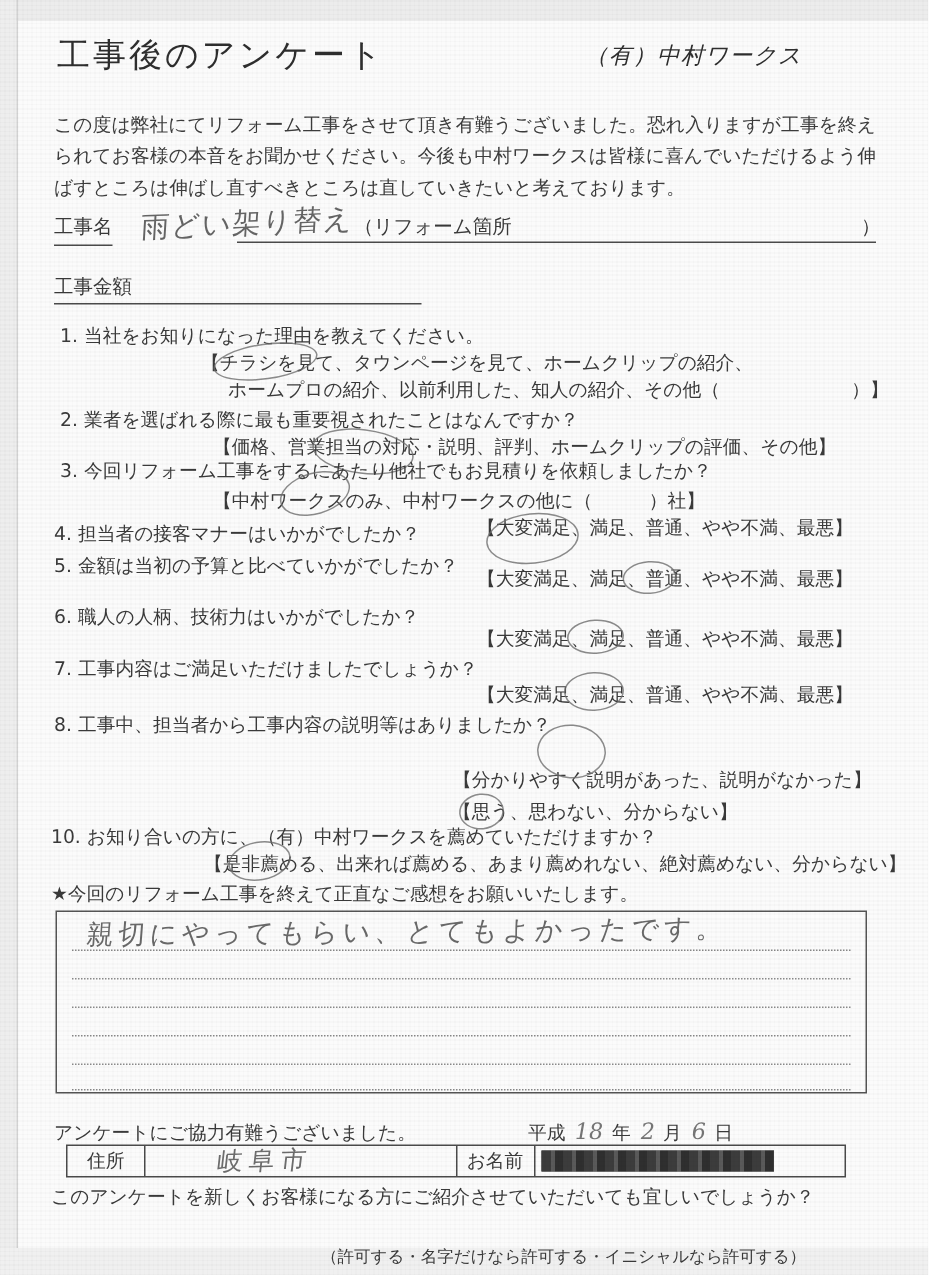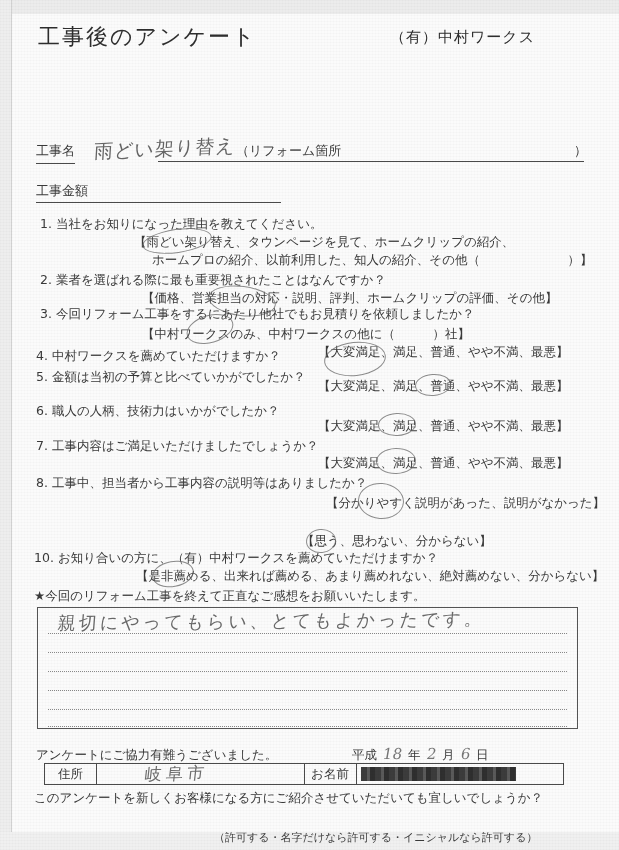--- a/index.html
+++ b/index.html
@@ -60,20 +60,21 @@
     letter-spacing: 2px;
     color: #2e2e2e;
     font-family: "DejaVu Serif", "Liberation Serif", serif;
   }
   .company {
     position: absolute;
     left: 390px; top: 28px;
     font-size: 15px;
     letter-spacing: 1px;
     color: #2e2e2e;
+    font-style: italic;
   }
 
   .intro {
     position: absolute;
     left: 36px; top: 72px;
     width: 548px;
     font-size: 12.5px;
     line-height: 21px;
     color: #3c3c3c;
     text-align: justify;
@@ -259,57 +260,58 @@
 <div class="page">
 
   <div class="top-band"></div>
   <div class="left-band"></div>
   <div class="left-rule"></div>
   <div class="bottom-band"></div>
 
   <div class="title">工事後のアンケート</div>
   <div class="company">（有）中村ワークス</div>
 
+  <div class="intro">この度は弊社にてリフォーム工事をさせて頂き有難うございました。恐れ入りますが工事を終えられてお客様の本音をお聞かせください。今後も中村ワークスは皆様に喜んでいただけるよう伸ばすところは伸ばし直すべきところは直していきたいと考えております。</div>
 
   <div class="kouji-row">
     <span class="kouji-label">工事名</span>
     <span class="kouji-hand">雨どい架り替え</span>
     <span class="kouji-sub">（リフォーム箇所</span>
     <span class="kouji-paren-close">）</span>
     <span class="kouji-line"></span>
   </div>
 
   <div class="kingaku">工事金額</div>
   <div class="kingaku-line"></div>
 
   <div class="q" style="left:40px; top:216px;">
     <span>1.</span>
     <span>当社をお知りになった理由を教えてください。</span>
   </div>
-  <div class="ans" style="left:134px; top:234px;">【雨どい架り替え、タウンページを見て、ホームクリップの紹介、</div>
+  <div class="ans" style="left:134px; top:234px;">【チラシを見て、タウンページを見て、ホームクリップの紹介、</div>
   <div class="ans" style="left:152px; top:252px;">ホームプロの紹介、以前利用した、知人の紹介、その他（　　　　　　　）】</div>
   <div class="oval" style="left:142px; top:229px; width:68px; height:22px; transform:rotate(-8deg);"></div>
 
   <div class="q" style="left:40px; top:272px;">
     <span>2.</span>
     <span>業者を選ばれる際に最も重要視されたことはなんですか？</span>
   </div>
   <div class="ans" style="left:142px; top:290px;">【価格、営業担当の対応・説明、評判、ホームクリップの評価、その他】</div>
   <div class="oval" style="left:208px; top:286px; width:66px; height:28px; transform:rotate(7deg);"></div>
 
   <div class="q" style="left:40px; top:306px;">
     <span>3.</span>
     <span>今回リフォーム工事をするにあたり他社でもお見積りを依頼しましたか？</span>
   </div>
   <div class="ans" style="left:142px; top:326px;">【中村ワークスのみ、中村ワークスの他に（　　　）社】</div>
   <div class="oval" style="left:186px; top:315px; width:46px; height:26px; transform:rotate(-16deg);"></div>
 
   <div class="q" style="left:36px; top:348px;">
     <span>4.</span>
-    <span>中村ワークスを薦めていただけますか？</span>
+    <span>担当者の接客マナーはいかがでしたか？</span>
   </div>
   <div class="ans" style="left:318px; top:344px;">【大変満足、満足、普通、やや不満、最悪】</div>
   <div class="oval" style="left:324px; top:342px; width:60px; height:32px; transform:rotate(-6deg);"></div>
 
   <div class="q" style="left:36px; top:369px;">
     <span>5.</span>
     <span>金額は当初の予算と比べていかがでしたか？</span>
   </div>
   <div class="ans" style="left:318px; top:378px;">【大変満足、満足、普通、やや不満、最悪】</div>
   <div class="oval" style="left:415px; top:374px; width:34px; height:20px; transform:rotate(-4deg);"></div>
@@ -325,21 +327,21 @@
     <span>7.</span>
     <span>工事内容はご満足いただけましたでしょうか？</span>
   </div>
   <div class="ans" style="left:318px; top:455px;">【大変満足、満足、普通、やや不満、最悪】</div>
   <div class="oval" style="left:376px; top:448px; width:38px; height:24px; transform:rotate(-2deg);"></div>
 
   <div class="q" style="left:36px; top:475px;">
     <span>8.</span>
     <span>工事中、担当者から工事内容の説明等はありましたか？</span>
   </div>
-  <div class="ans" style="left:302px; top:495px;margin-left:24px;">【分かりやすく説明があった、説明がなかった】</div>
+  <div class="ans" style="left:302px; top:512px;">【分かりやすく説明があった、説明がなかった】</div>
   <div class="oval" style="left:358px; top:483px; width:44px; height:34px; transform:rotate(4deg);"></div>
 
   <div class="ans" style="left:302px; top:533px;">【思う、思わない、分からない】</div>
   <div class="oval" style="left:306px; top:529px; width:28px; height:22px; transform:rotate(-6deg);"></div>
 
   <div class="q" style="left:34px; top:550px;">
     <span>10.</span>
     <span>お知り合いの方に、（有）中村ワークスを薦めていただけますか？</span>
   </div>
   <div class="ans" style="left:136px; top:568px;text-align:center;">【是非薦める、出来れば薦める、あまり薦めれない、絶対薦めない、分からない】</div>

